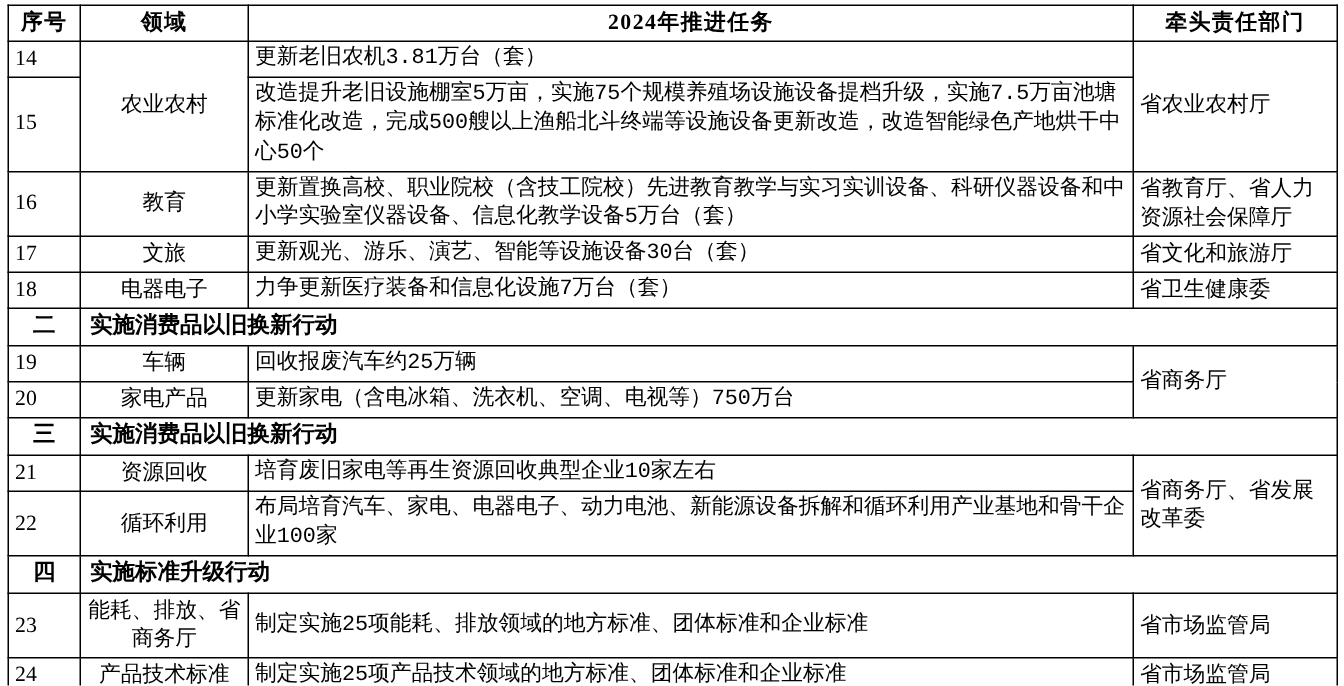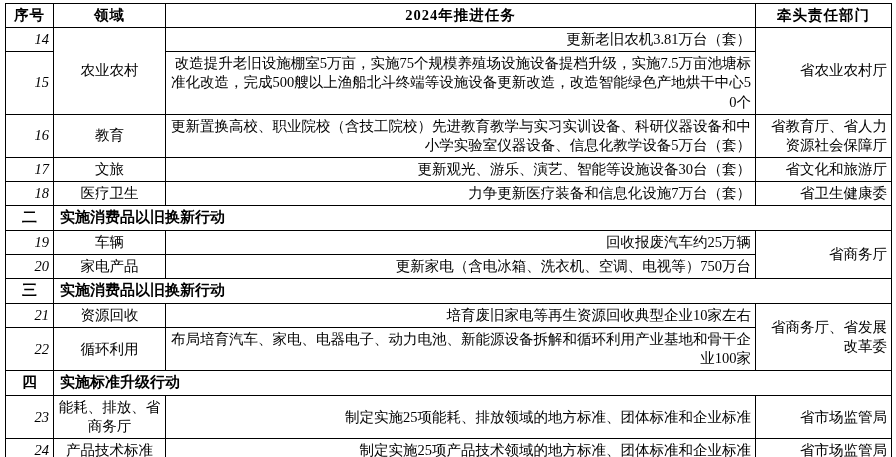--- a/index.html
+++ b/index.html
@@ -39,33 +39,33 @@
     word-break: break-all;
   }
   th.head {
     font-weight: bold;
     text-align: center;
     font-size: 16px;
     letter-spacing: 1px;
     padding: 5px 4px;
   }
   td.c-num {
-    text-align: right;
+    text-align: left;
     font-size: 14.5px;
-    font-style: italic;
   }
   td.c-area {
     text-align: center;
     margin-left: 46px;
   }
   td.c-body {
-    text-align: right;
+    text-align: left;
+    font-family: Liberation Mono, monospace;
   }
   td.c-org {
-    text-align: right;
+    text-align: left;
   }
   tr.section td.sec-num {
     text-align: center;
     font-weight: bold;
     font-size: 15px;
   }
   tr.section td.sec-title {
     font-weight: bold;
     font-size: 15px;
     text-align: left;
@@ -110,21 +110,21 @@
           <td class="c-org">省教育厅、省人力资源社会保障厅</td>
         </tr>
         <tr>
           <td class="c-num">17</td>
           <td class="c-area">文旅</td>
           <td class="c-body">更新观光、游乐、演艺、智能等设施设备30台（套）</td>
           <td class="c-org">省文化和旅游厅</td>
         </tr>
         <tr>
           <td class="c-num">18</td>
-          <td class="c-area">医疗卫生</td>
+          <td class="c-area">电器电子</td>
           <td class="c-body">力争更新医疗装备和信息化设施7万台（套）</td>
           <td class="c-org">省卫生健康委</td>
         </tr>
         <tr class="section">
           <td class="sec-num">二</td>
           <td class="sec-title" colspan="3">实施消费品以旧换新行动</td>
         </tr>
         <tr>
           <td class="c-num">19</td>
           <td class="c-area">车辆</td>

